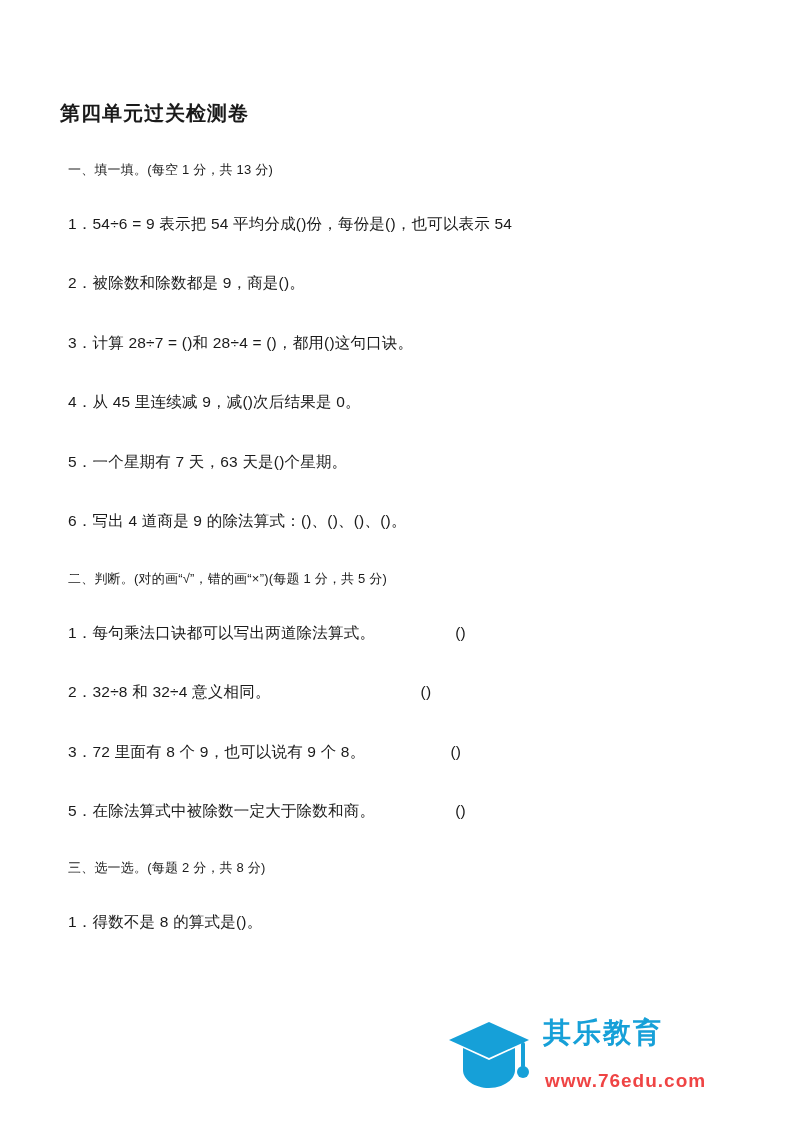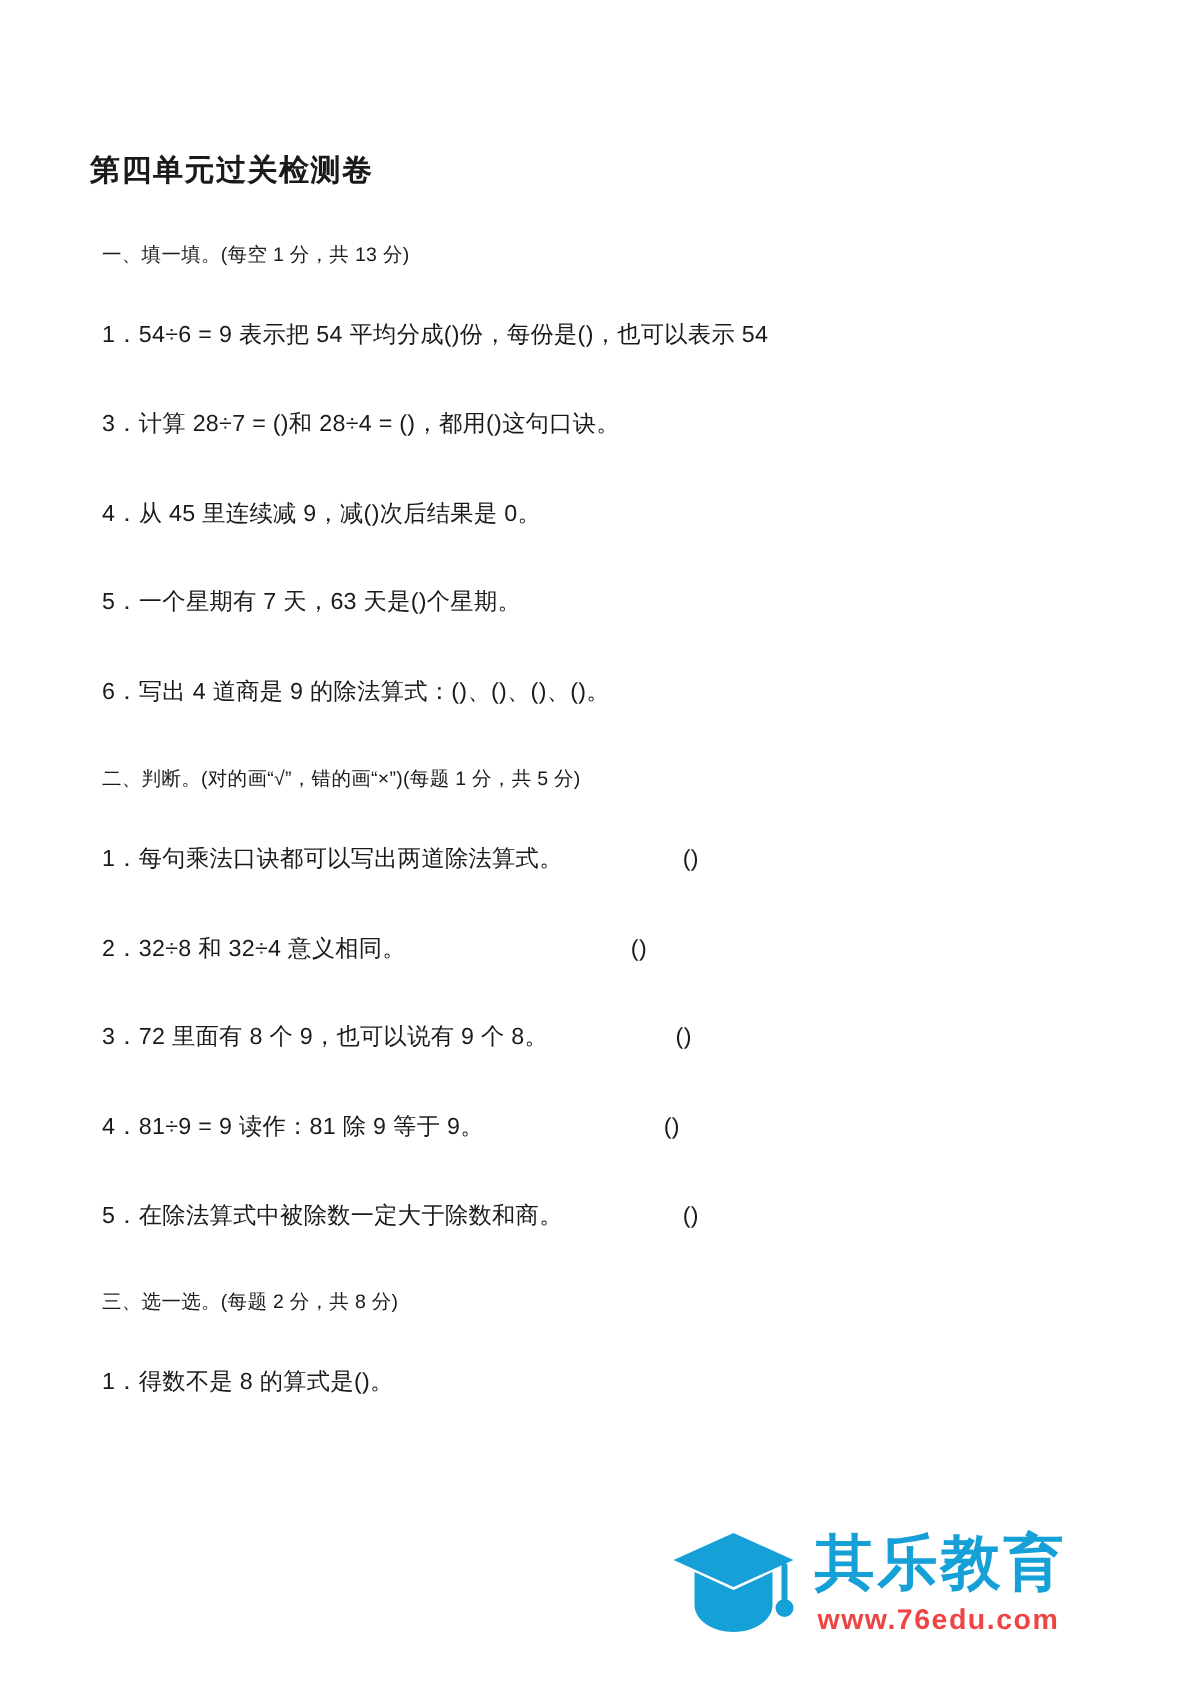--- a/index.html
+++ b/index.html
@@ -75,21 +75,21 @@
     left: 0;
     top: 6px;
     width: 84px;
     height: 76px;
   }
   .logo-text {
     position: absolute;
     left: 96px;
     top: 2px;
     font-family: "Liberation Sans", "DejaVu Sans", sans-serif;
-    font-size: 40px;
+    font-size: 28px;
     font-weight: bold;
     color: #16a0d8;
     letter-spacing: 2px;
     white-space: nowrap;
   }
   .logo-url {
     position: absolute;
     left: 98px;
     top: 58px;
     font-family: "Liberation Sans", "DejaVu Sans", sans-serif;
@@ -104,38 +104,36 @@
 <body>
 
 <div class="page">
 
   <div class="doc-title">第四单元过关检测卷</div>
 
   <div class="section-head">一、填一填。(每空 1 分，共 13 分)</div>
 
   <div class="q">1．54÷6 = 9 表示把 54 平均分成()份，每份是()，也可以表示 54</div>
 
+  <div class="q">2．被除数和除数都是 9，商是()。</div>
   <div class="q">3．计算 28÷7 = ()和 28÷4 = ()，都用()这句口诀。</div>
   <div class="q">4．从 45 里连续减 9，减()次后结果是 0。</div>
   <div class="q">5．一个星期有 7 天，63 天是()个星期。</div>
   <div class="q">6．写出 4 道商是 9 的除法算式：()、()、()、()。</div>
 
   <div class="section-head">二、判断。(对的画“√”，错的画“×”)(每题 1 分，共 5 分)</div>
 
   <div class="q">
     <span>1．每句乘法口诀都可以写出两道除法算式。</span><span class="tail tail-80">()</span>
   </div>
   <div class="q">
     <span>2．32÷8 和 32÷4 意义相同。</span><span class="tail tail-150">()</span>
   </div>
   <div class="q">
     <span>3．72 里面有 8 个 9，也可以说有 9 个 8。</span><span class="tail tail-85">()</span>
-  </div>
-  <div class="q">
-    <span>4．81÷9 = 9 读作：81 除 9 等于 9。</span><span class="tail tail-120">()</span>
   </div>
   <div class="q">
     <span>5．在除法算式中被除数一定大于除数和商。</span><span class="tail tail-80">()</span>
   </div>
 
   <div class="section-head">三、选一选。(每题 2 分，共 8 分)</div>
   <div class="q">1．得数不是 8 的算式是()。</div>
 
   <div class="logo">
     <svg class="logo-mark" viewBox="0 0 84 76">

